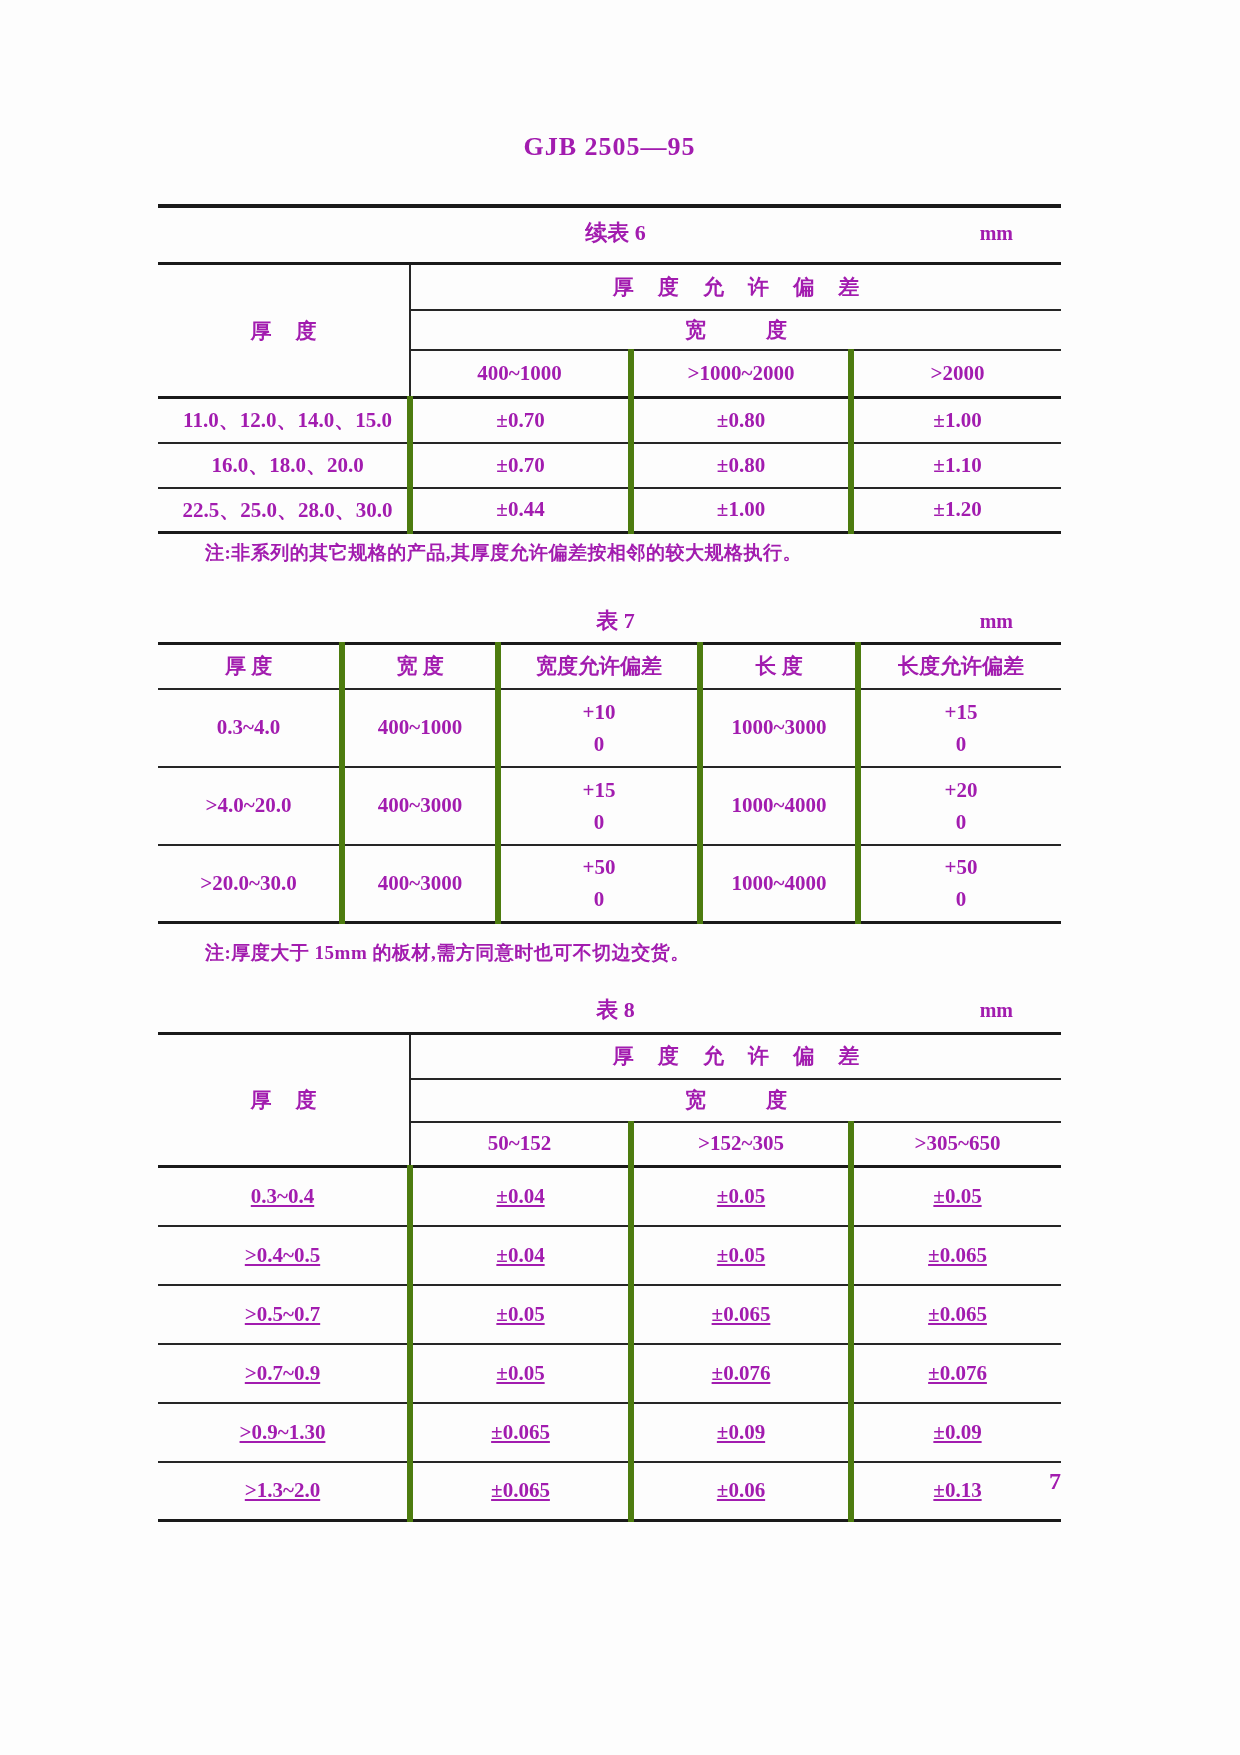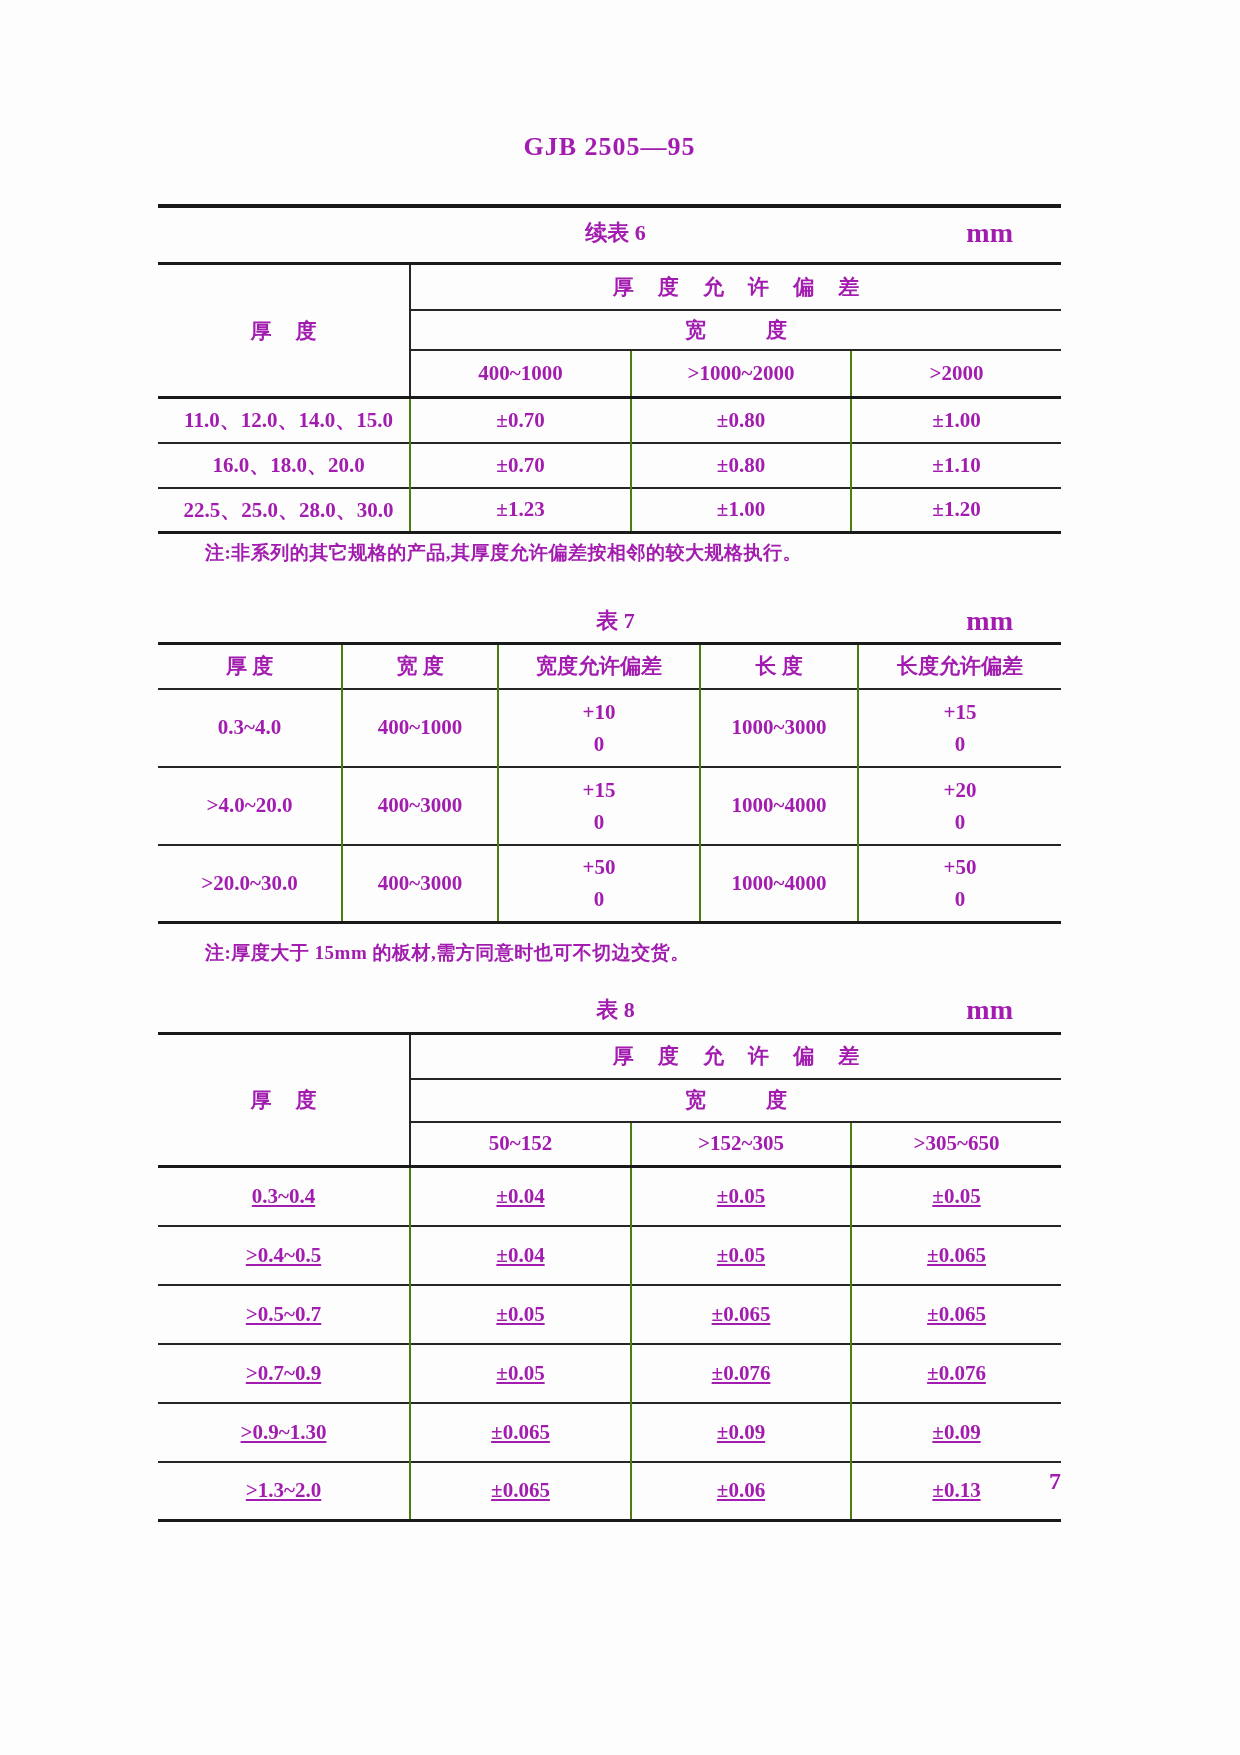--- a/index.html
+++ b/index.html
@@ -20,34 +20,34 @@
   .head-rule{
     top:204px;height:4px;background:#1a1a1a;
   }
   .caption-row{height:30px;line-height:30px;}
   .caption-center{
     position:absolute;left:12px;right:0;text-align:center;
     font-size:22px;font-weight:700;
   }
   .unit{
     position:absolute;right:48px;top:0;
-    font-size:28px;font-weight:700;
+    font-size:20px;font-weight:700;
   }
   table.t{
     border-collapse:collapse;table-layout:fixed;
     width:903px;
     border-top:3px solid #1a1a1a;
     border-bottom:3px solid #1a1a1a;
   }
   table.t td{
     text-align:center;vertical-align:middle;
     font-size:21px;font-weight:700;
     padding:0;overflow:hidden;
   }
-  .vl{border-left:2px solid #4d7c0f;}
+  .vl{border-left:6px solid #4d7c0f;}
   .bt{border-top:2px solid #262626;}
   .btheavy{border-top:3px solid #1a1a1a;}
   .ls-mid{letter-spacing:0.45em;text-indent:0.45em;margin-left:33px;}
   .ls-big{letter-spacing:1.3em;text-indent:1.3em;}
   .left-cell{text-align:center;padding-left:10px !important;}
   .stack div{line-height:32px;}
   .note{
     font-size:19px;font-weight:700;padding-left:47px;
     letter-spacing:0.5px;
   }
@@ -100,21 +100,21 @@
         <td class="btheavy vl">±1.00</td>
       </tr>
       <tr class="d">
         <td class="bt left-cell">16.0、18.0、20.0</td>
         <td class="bt vl">±0.70</td>
         <td class="bt vl">±0.80</td>
         <td class="bt vl">±1.10</td>
       </tr>
       <tr class="d">
         <td class="bt left-cell">22.5、25.0、28.0、30.0</td>
-        <td class="bt vl">±1.23</td>
+        <td class="bt vl">±0.44</td>
         <td class="bt vl">±1.00</td>
         <td class="bt vl">±1.20</td>
       </tr>
     </tbody>
   </table>
 
   <div class="abs content-x note" style="top:540px;">注:非系列的其它规格的产品,其厚度允许偏差按相邻的较大规格执行。</div>
 
   <div class="abs content-x caption-row" style="top:606px;">
     <span class="caption-center">表 7</span>

